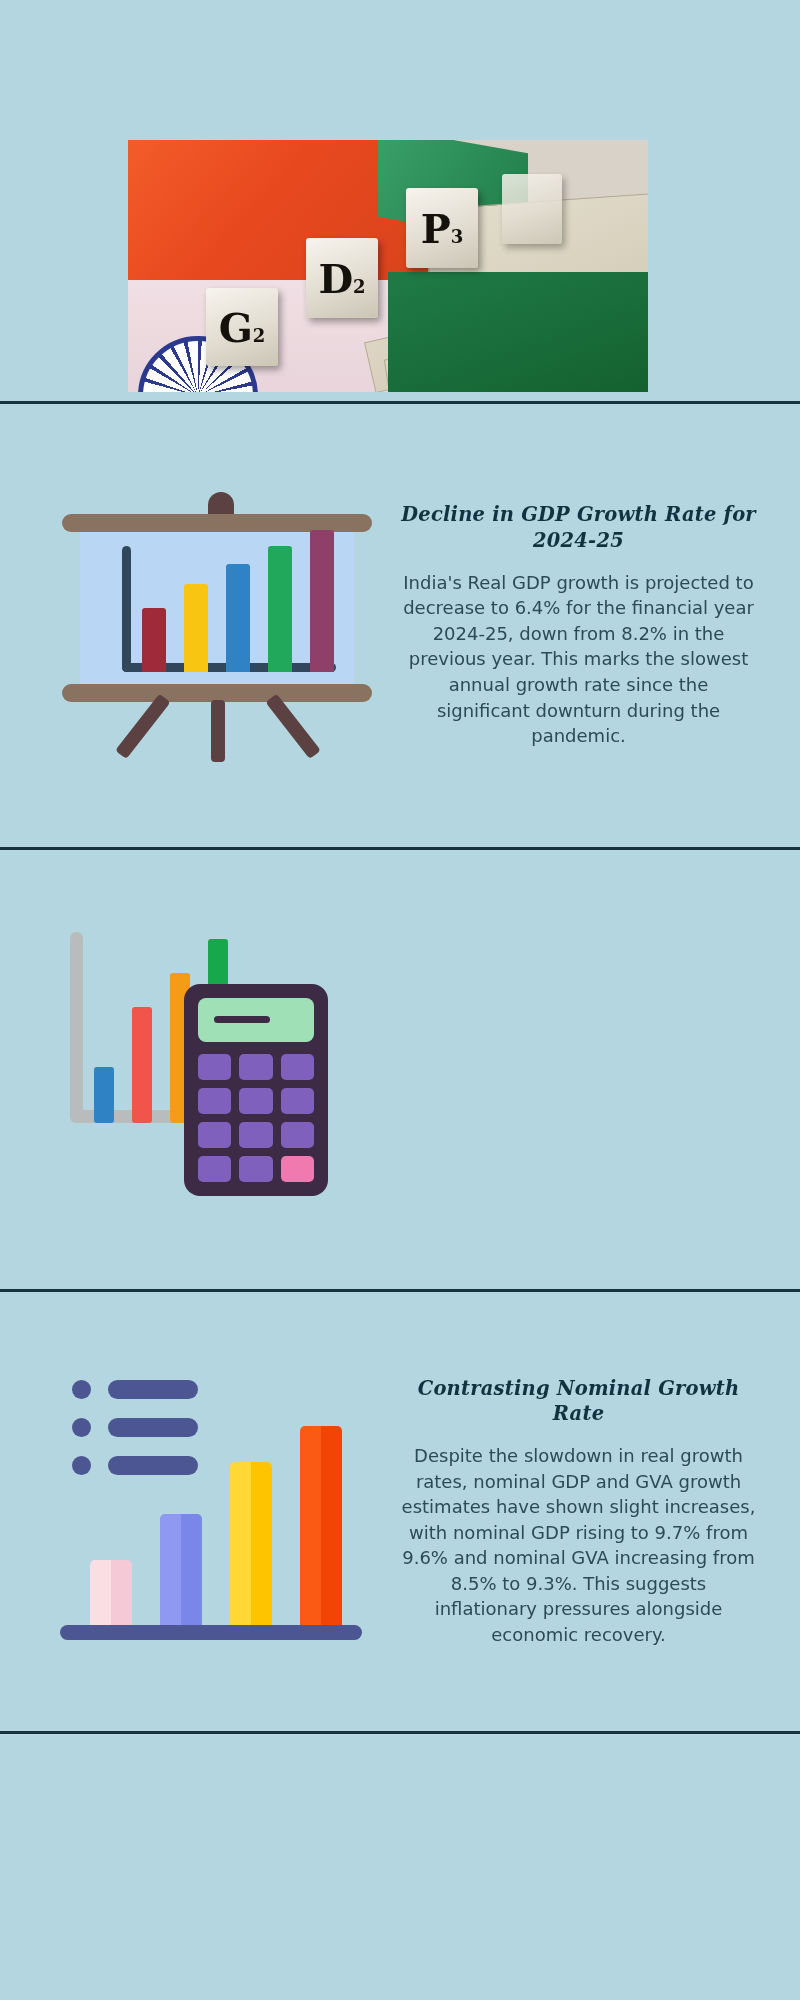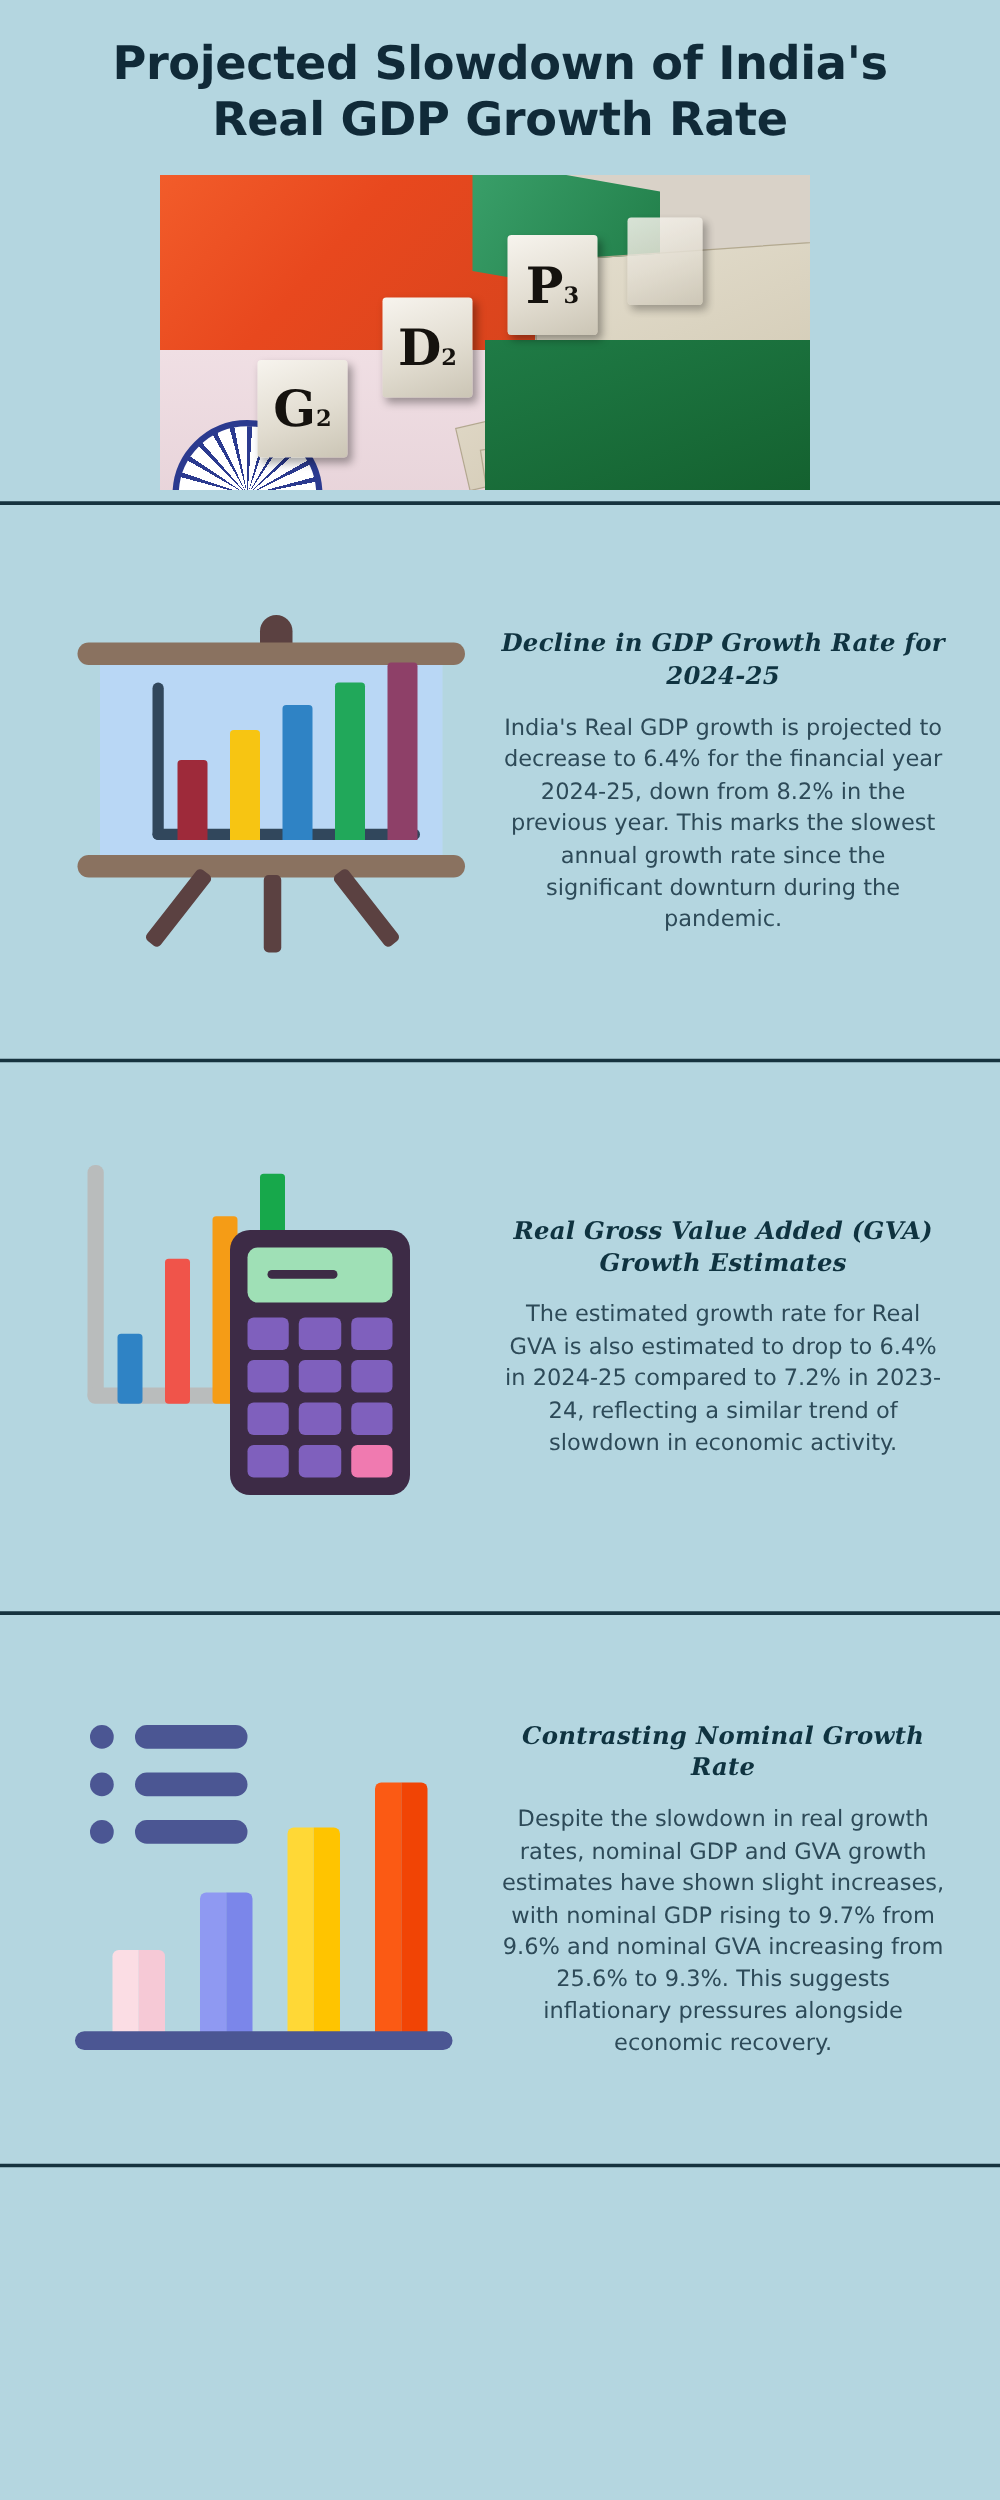--- a/index.html
+++ b/index.html
@@ -181,24 +181,20 @@
   .a3bar .rt { position: absolute; inset: 0 0 0 50%; border-radius: 0 5px 0 0; }
   .a3-base { position: absolute; left: 0; bottom: 8px; width: 302px; height: 15px;
              background: #4b5693; border-radius: 8px; }
 </style>
 </head>
 <body>
 
 <div class="page">
 
   <div class="hero">
-    <div class="hero-title">
-      <div>Projected Slowdown of India's</div>
-      <div>Real GDP Growth Rate</div>
-    </div>
 
     <div class="hero-photo">
       <div class="ph-saffron"></div>
       <div class="ph-greenstrip"></div>
       <div class="ph-paper"></div>
       <div class="ph-chakra"></div>
 
       <div class="ph-note n3"></div>
       <div class="ph-note n1">
         <span class="ph-notetext" style="left:90px;top:14px">भारतीय रिज़र्व बैंक</span>
@@ -265,24 +261,20 @@
             <span class="key"></span>
             <span class="key"></span>
             <span class="key"></span>
             <span class="key"></span>
             <span class="key"></span>
             <span class="key pink"></span>
           </div>
         </div>
       </div>
     </div>
-    <div class="copy">
-      <div class="sec-head">Real Gross Value Added (GVA) Growth Estimates</div>
-      <div class="sec-body">The estimated growth rate for Real GVA is also estimated to drop to 6.4% in 2024-25 compared to 7.2% in 2023-24, reflecting a similar trend of slowdown in economic activity.</div>
-    </div>
   </div>
 
   <div class="section sec-3">
     <div class="art">
       <div class="art3">
         <div class="dot" style="top:12px"></div>
         <div class="line" style="top:12px"></div>
         <div class="dot" style="top:50px"></div>
         <div class="line" style="top:50px"></div>
         <div class="dot" style="top:88px"></div>
@@ -302,19 +294,19 @@
         </div>
         <div class="a3bar" style="left:240px;height:200px">
           <span class="lt" style="background:#fb5a14"></span>
             <span class="rt" style="background:#f14405"></span>
         </div>
         <div class="a3-base"></div>
       </div>
     </div>
     <div class="copy">
       <div class="sec-head">Contrasting Nominal Growth Rate</div>
-      <div class="sec-body">Despite the slowdown in real growth rates, nominal GDP and GVA growth estimates have shown slight increases, with nominal GDP rising to 9.7% from 9.6% and nominal GVA increasing from 25.6% to 9.3%. This suggests inflationary pressures alongside economic recovery.</div>
+      <div class="sec-body">Despite the slowdown in real growth rates, nominal GDP and GVA growth estimates have shown slight increases, with nominal GDP rising to 9.7% from 9.6% and nominal GVA increasing from 8.5% to 9.3%. This suggests inflationary pressures alongside economic recovery.</div>
     </div>
   </div>
 
   <div class="section sec-foot"></div>
 
 </div>
 
 </body></html>

